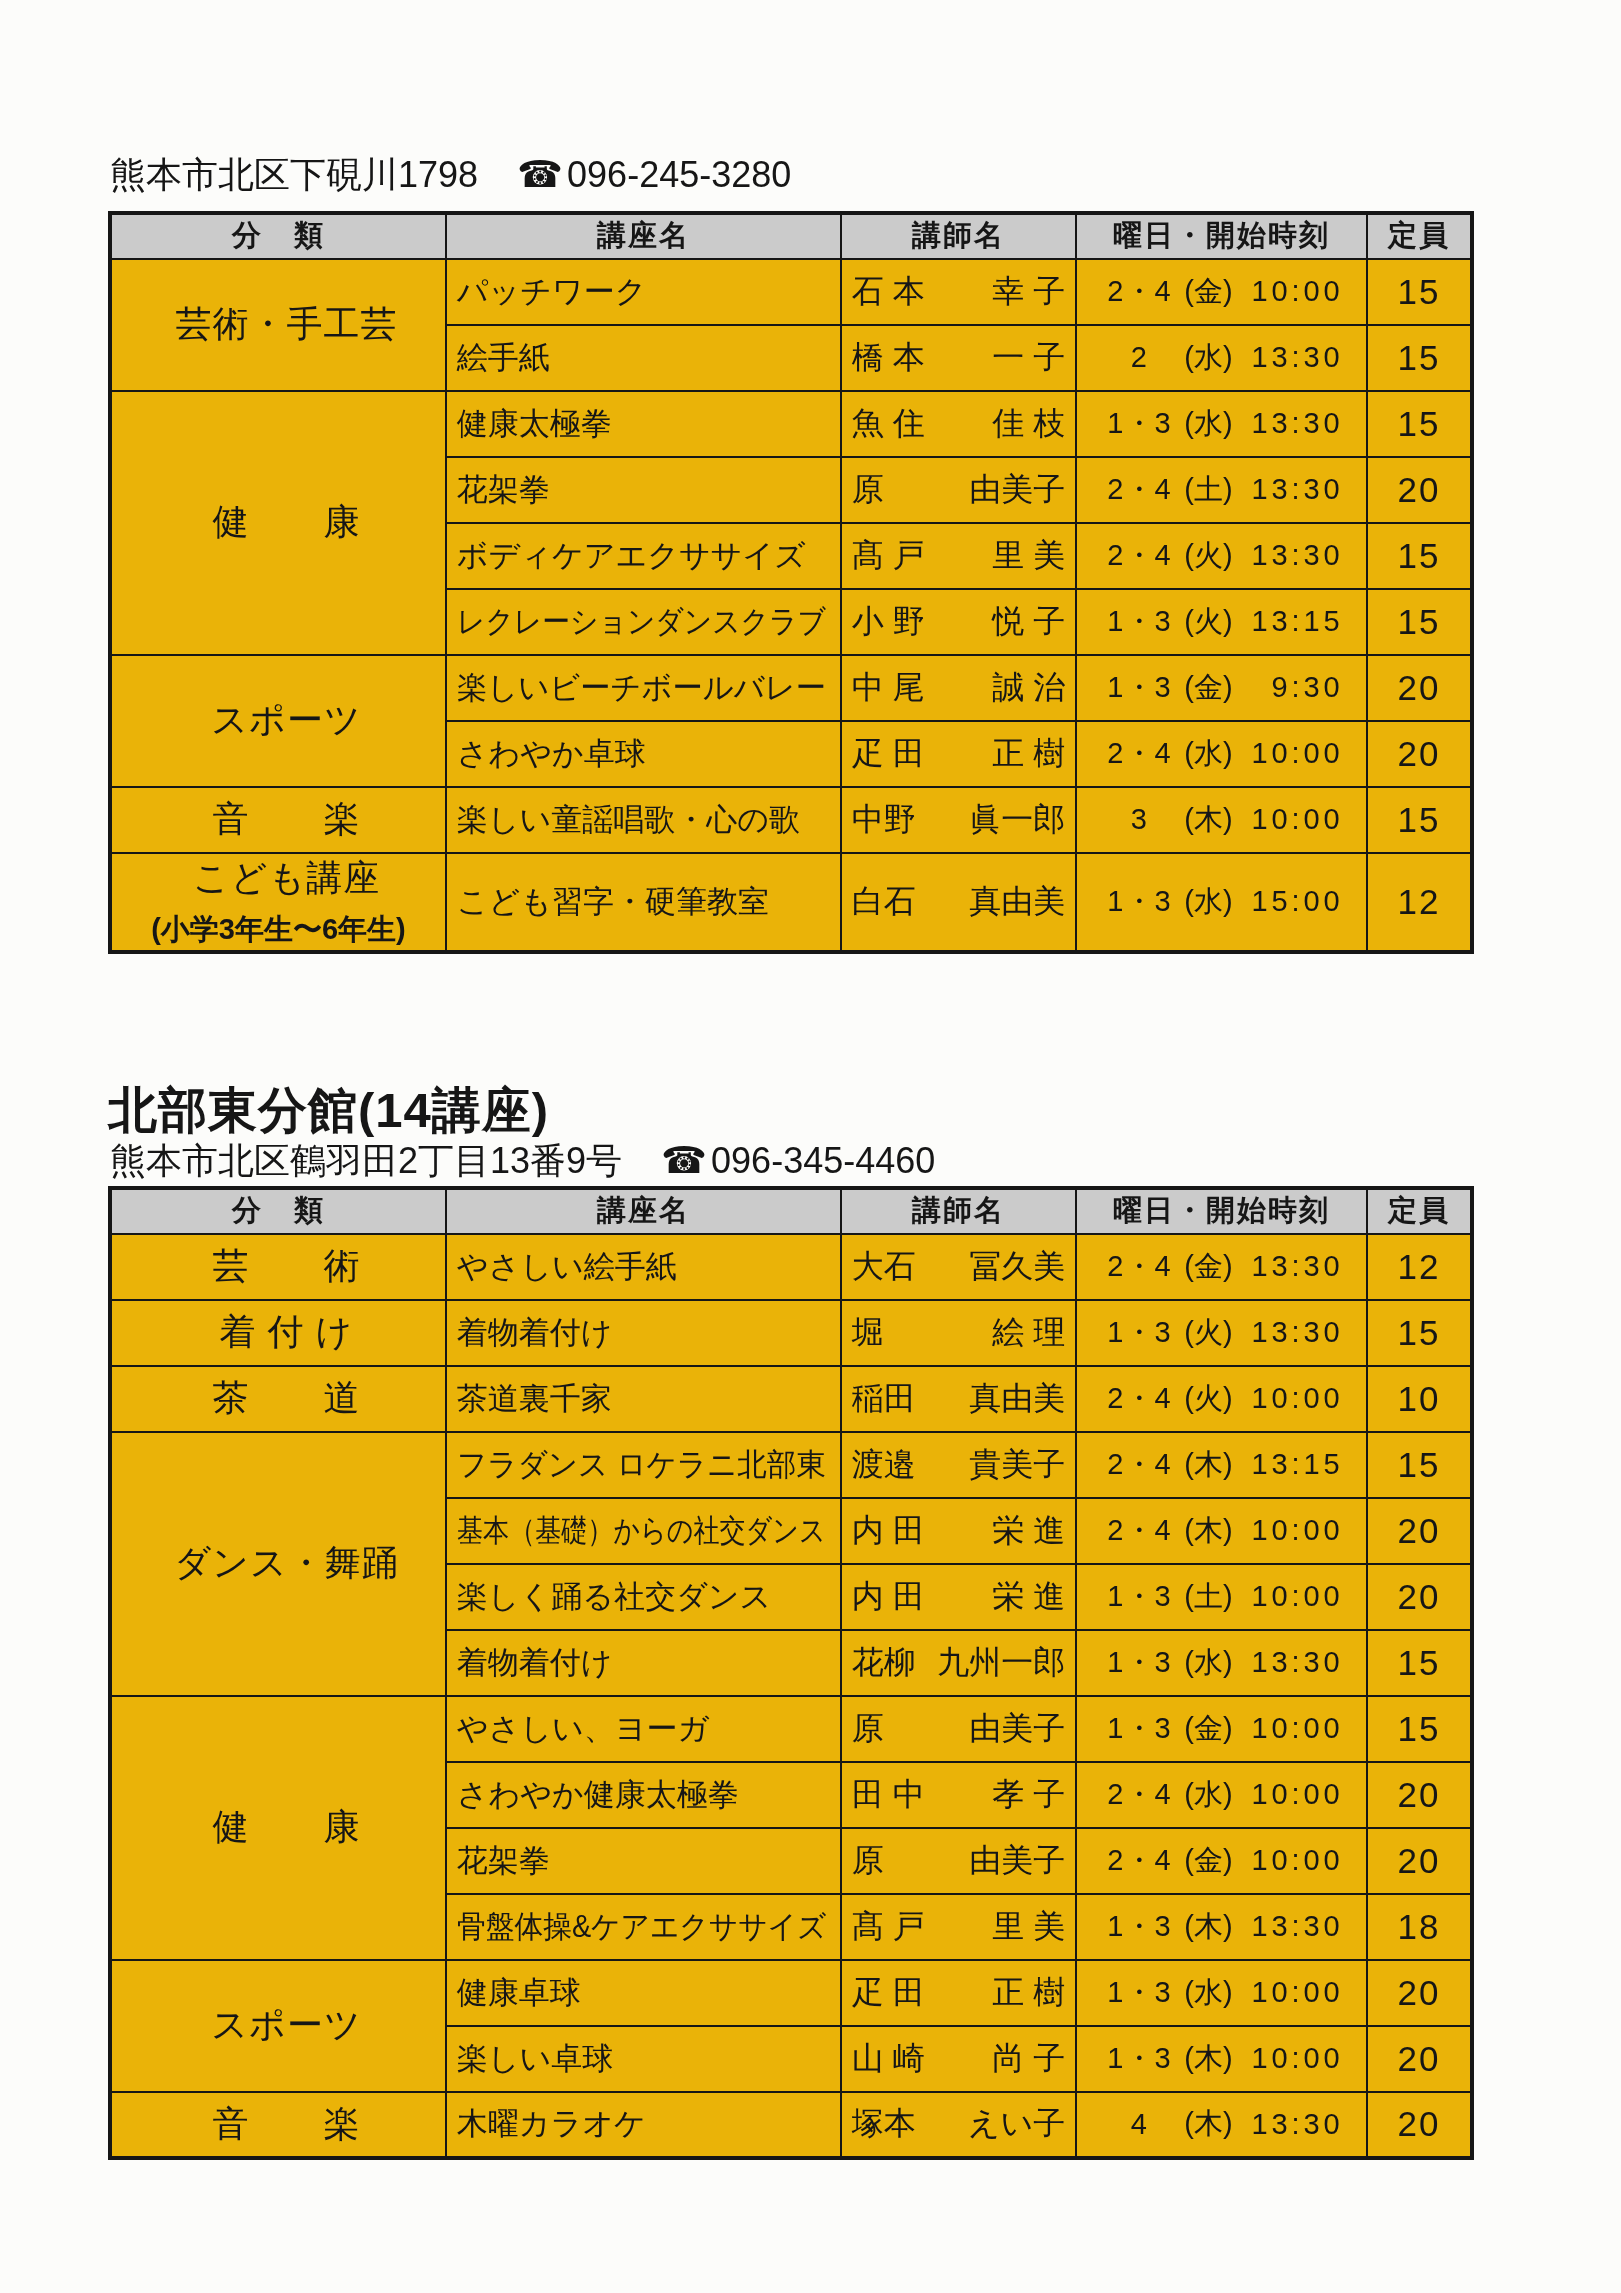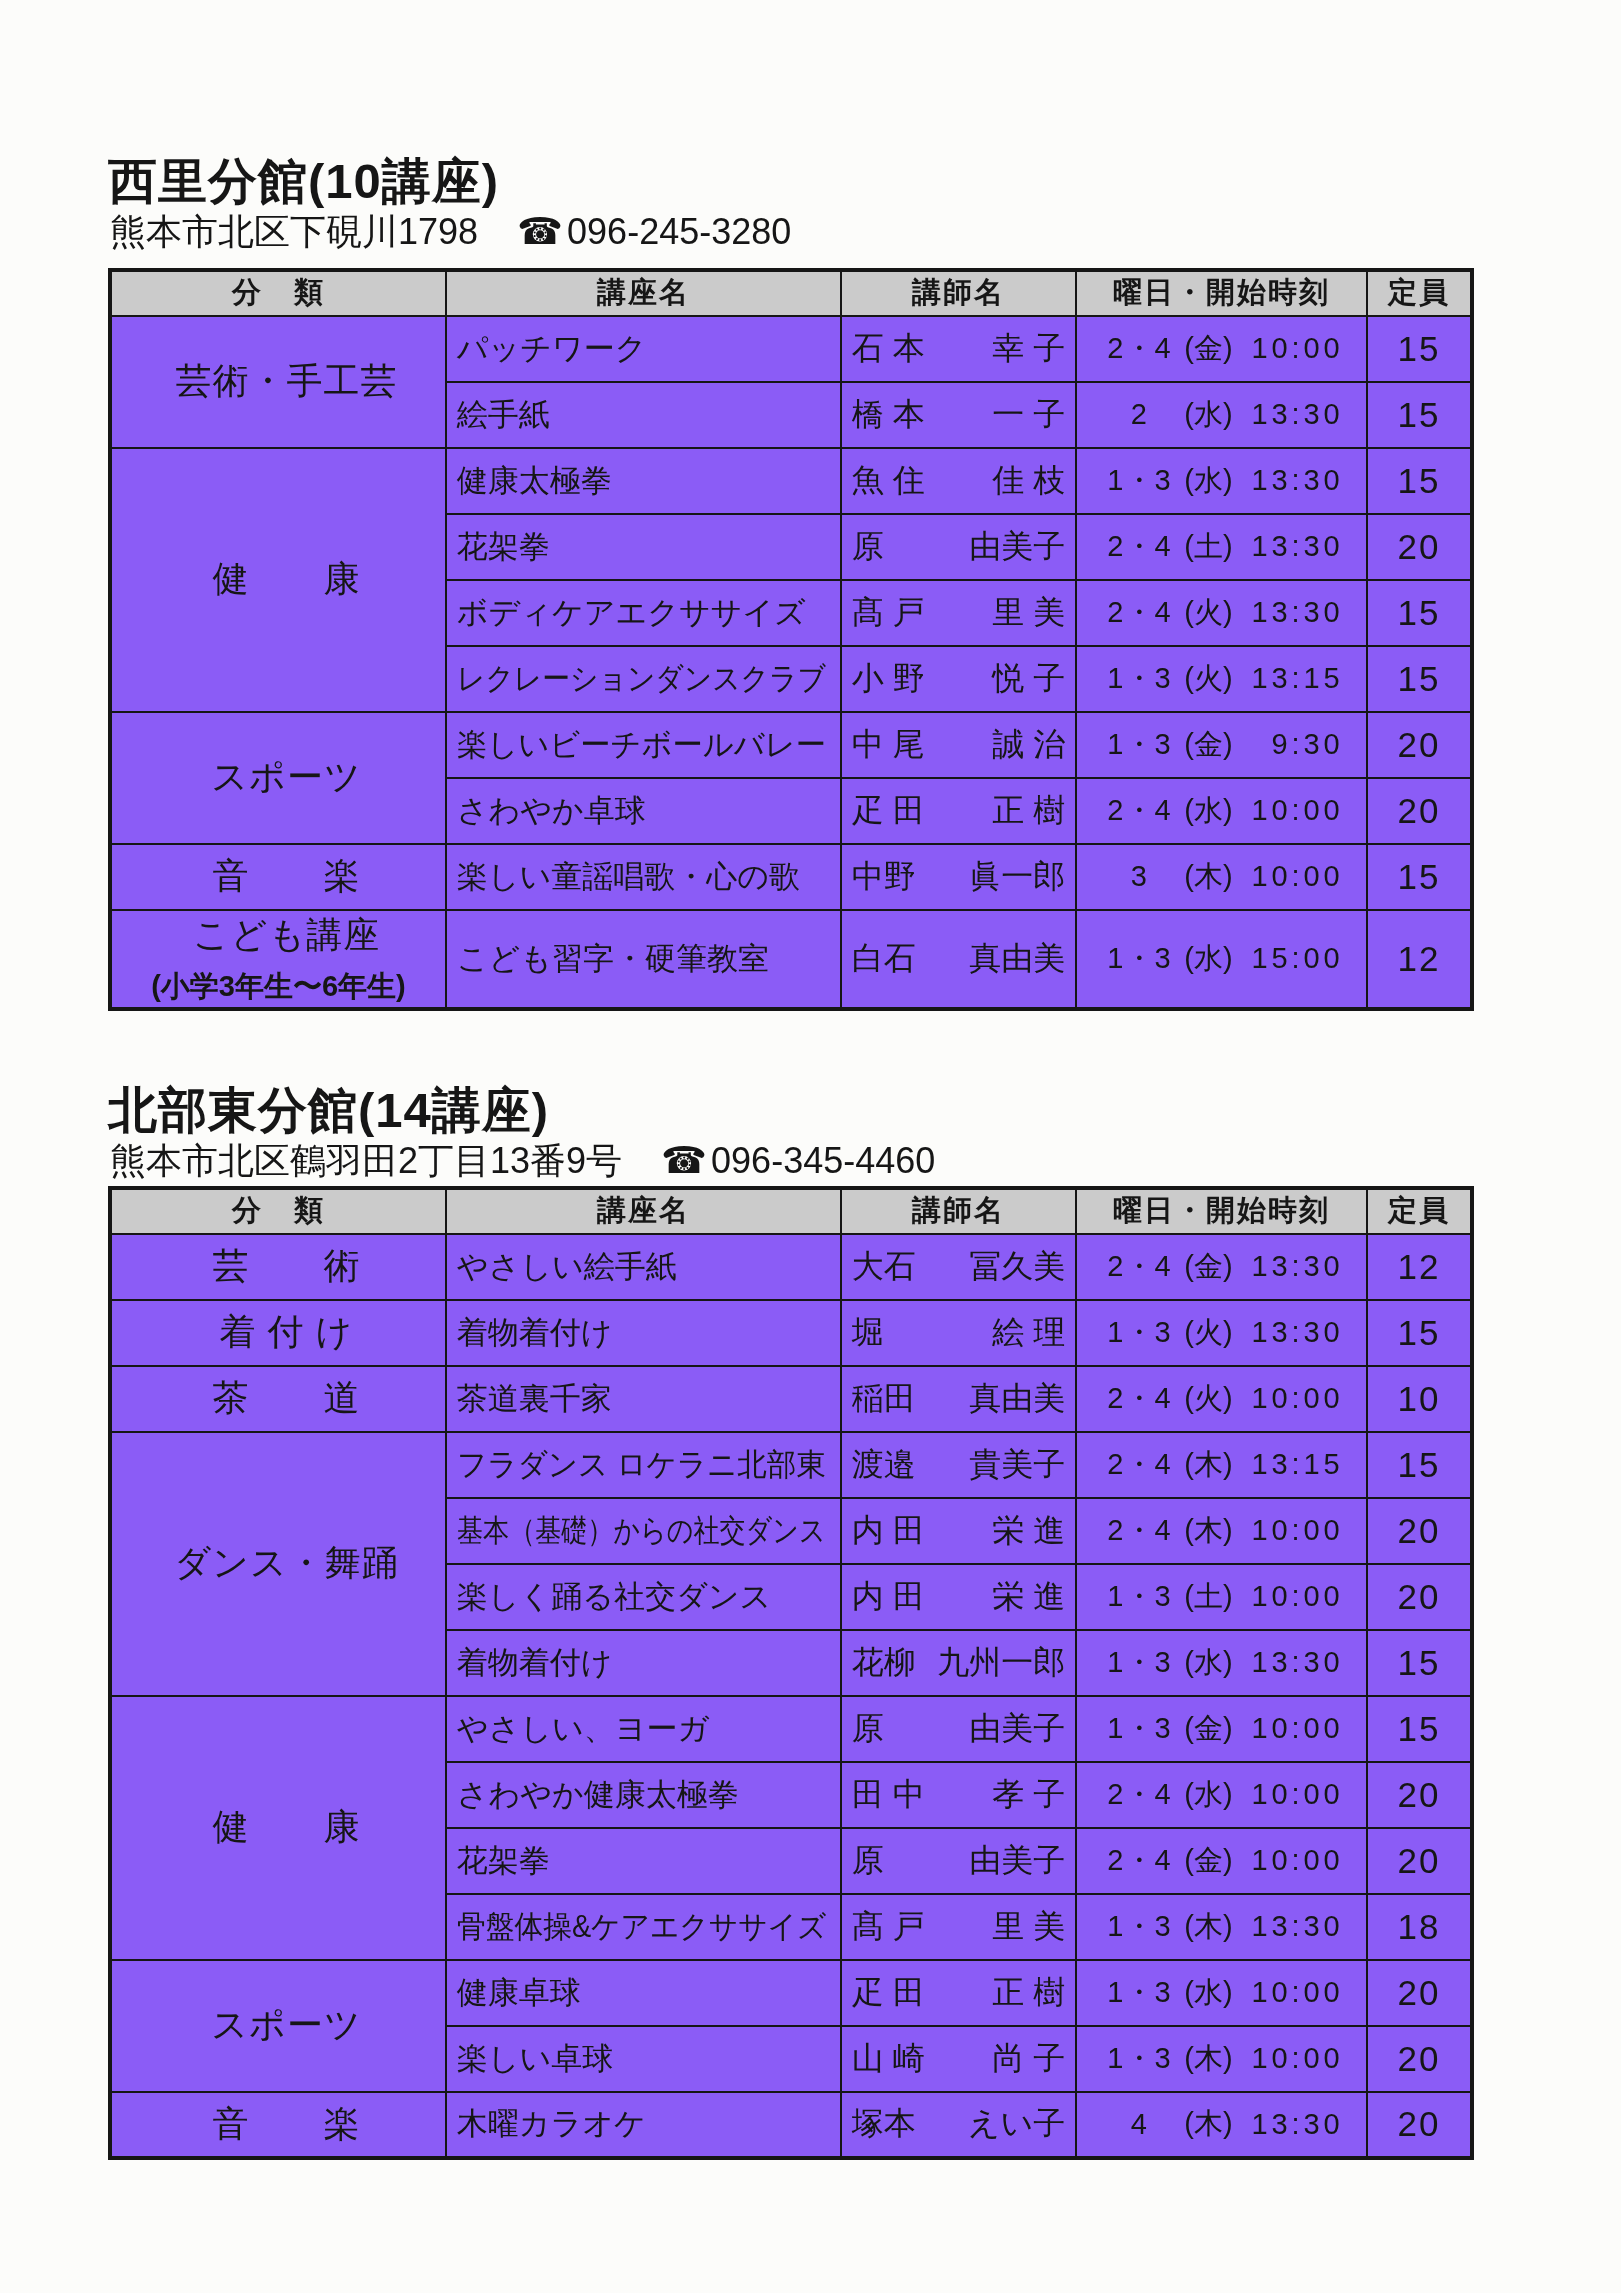--- a/index.html
+++ b/index.html
@@ -17,21 +17,21 @@
     letter-spacing:1px;white-space:nowrap;
   }
   .address{
     margin:0 0 0 2px;font-size:36px;line-height:43px;font-weight:500;
     display:flex;align-items:flex-end;white-space:nowrap;
   }
   .phone-group{margin-left:39px;display:flex;align-items:center;}
   .phone-icon{font-size:37px;margin-right:3.9px;line-height:1;}
   table.tbl{
     border-collapse:collapse;table-layout:fixed;width:1362px;
-    border:4.9px solid #161616;background:#8b5cf6;
+    border:4.9px solid #161616;background:#eab308;
   }
   .sec0 table.tbl{margin-top:14.7px;}
   .sec1 table.tbl{margin-top:3.9px;}
   col.c0{width:336px;} col.c1{width:395px;} col.c2{width:235px;}
   col.c3{width:291px;} col.c4{width:105px;}
   th,td{border:2.5px solid #161616;vertical-align:middle;padding:0;}
   tr.head-row{height:46px;}
   tr.row{height:66px;}
   th{
     background:#cbcbcb;font-size:29px;font-weight:600;letter-spacing:2px;
@@ -58,21 +58,20 @@
   .weeks{width:80px;text-align:center;letter-spacing:1px;}
   .day{margin:0 4.9px;}
   .time{width:106px;text-align:right;letter-spacing:3.9px;}
   td.cap{text-align:center;font-size:35px;font-weight:500;letter-spacing:2px;}
 </style>
 </head>
 <body>
 
 <div class="page" id="root">
     <section class="section sec0">
-      <h1 class="branch-title">西里分館(10講座)</h1>
       <p class="address">
         <span class="addr-text">熊本市北区下硯川1798</span>
         <span class="phone-group">
           <span class="phone-icon">☎</span>
           <span class="phone-number">096-245-3280</span>
         </span>
       </p>
       <table class="tbl">
         <colgroup>
           <col class="c0">

